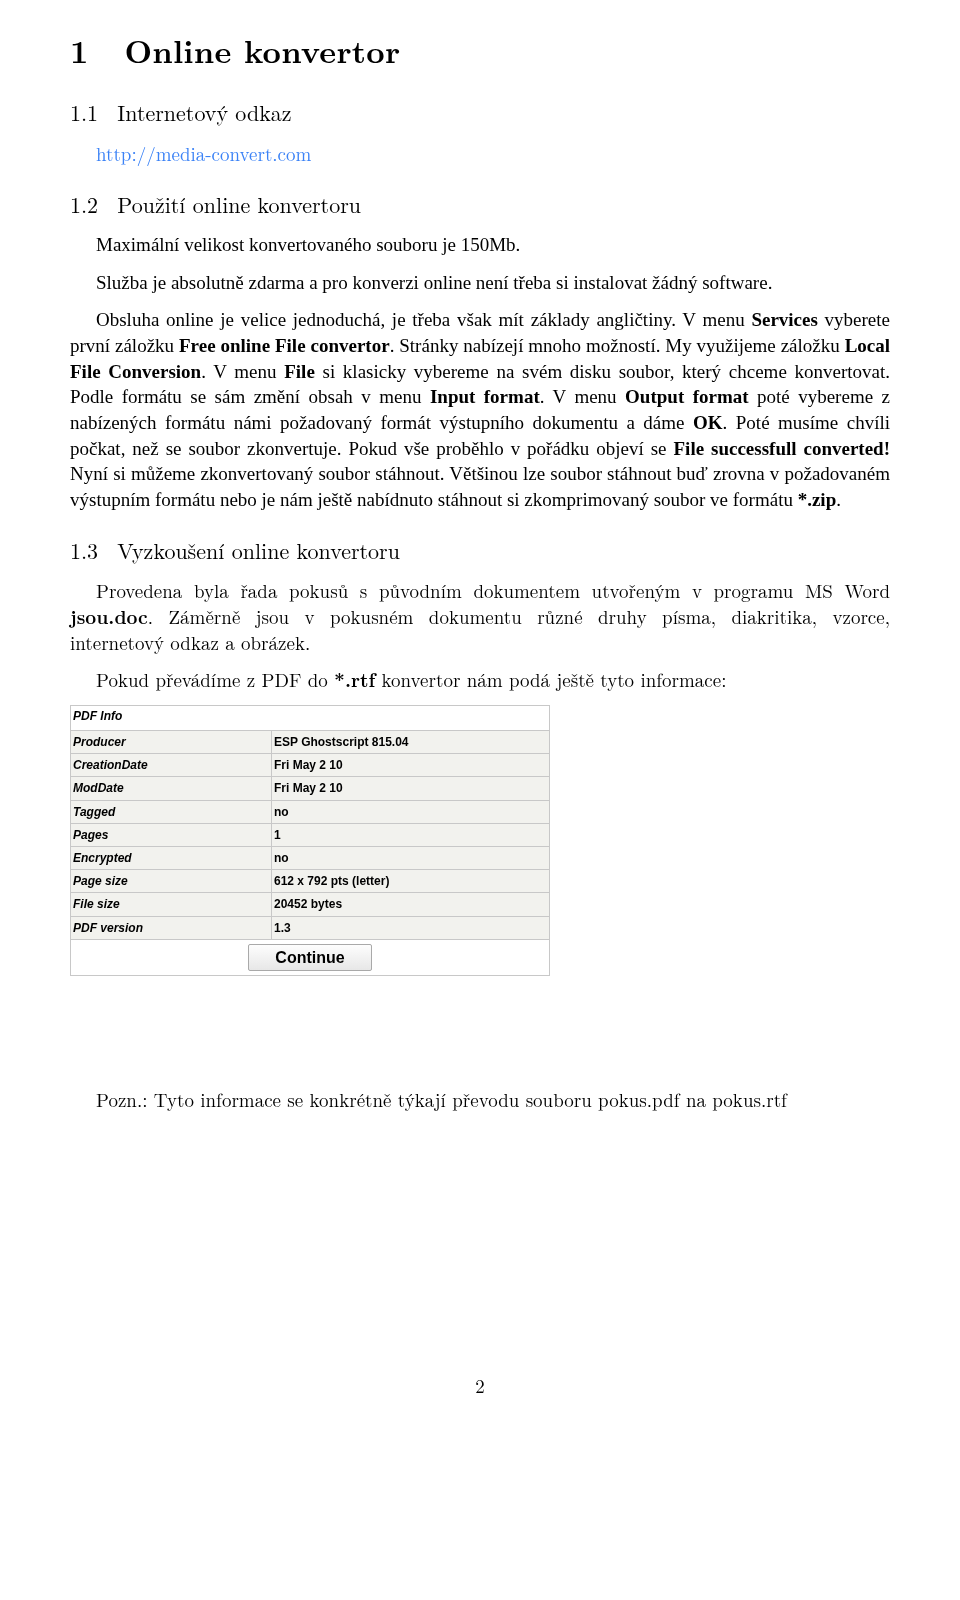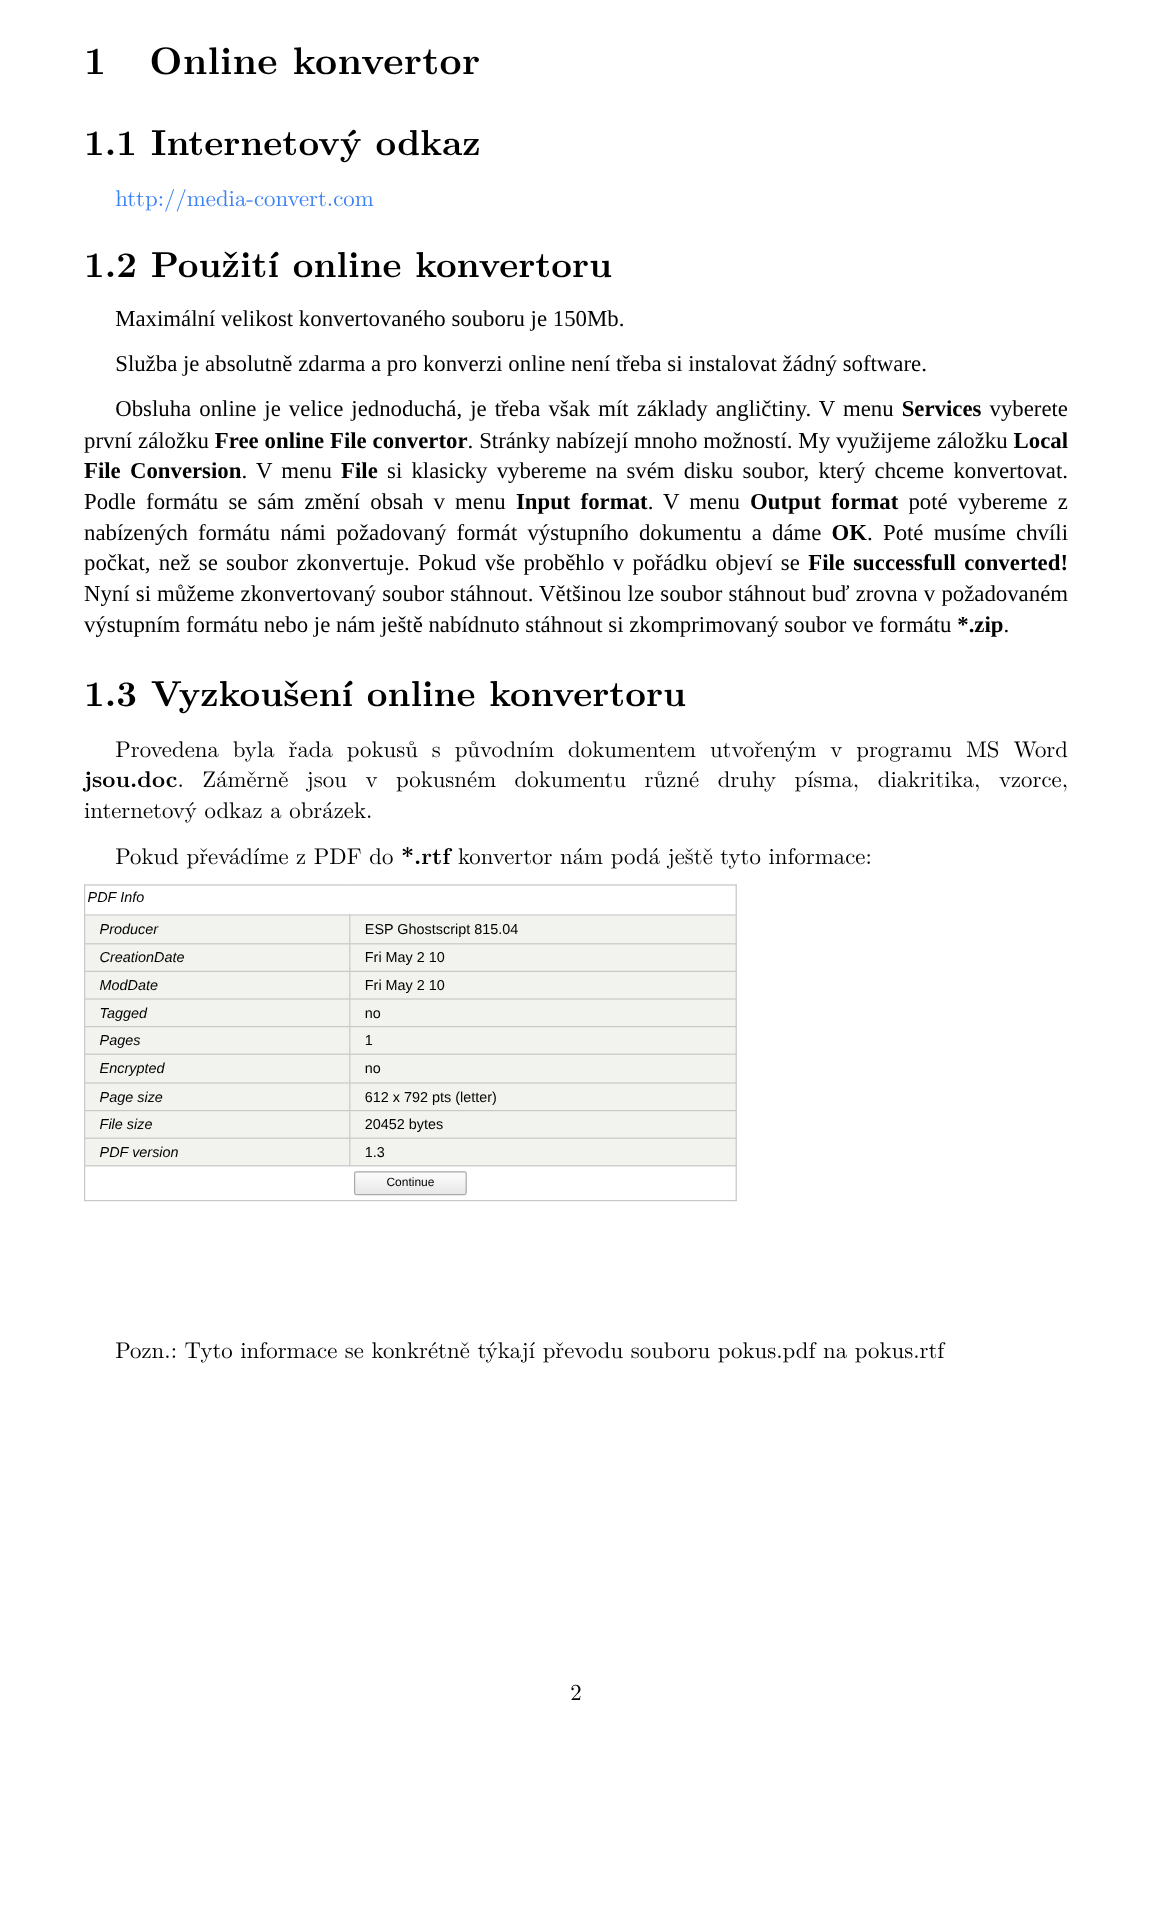--- a/index.html
+++ b/index.html
@@ -16,22 +16,22 @@
     padding: 28px 70px 40px 70px;
     box-sizing: border-box;
   }
   h1.sec {
     font-size: 32px;
     font-weight: bold;
     margin: 0 0 26px 0;
     letter-spacing: 0.2px;
   }
   h2.subsec {
-    font-size: 30px;
-    font-weight: bold;
+    font-size: 22px;
+    font-weight: normal;
     margin: 22px 0 14px 0;
   }
   .indent {
     text-indent: 26px;
   }
   p {
     margin: 0 0 12px 0;
     text-align: justify;
   }
   .bold { font-weight: bold; }
@@ -40,54 +40,55 @@
     min-width: 42px;
   }
   .num2 {
     display: inline-block;
     min-width: 40px;
   }
   .link { text-decoration: none; color: #3b82f6; }
   .body-block { margin-top: 2px; font-family: Liberation Serif, serif; }
   .pdfinfo {
     margin: 6px 0 0 0;
-    width: 544px;
+    width: 480px;
     border: 1px solid #c8c8c8;
     border-collapse: collapse;
     background: #f2f2ee;
     font-family: Arial, Helvetica, sans-serif;
     font-size: 12px;
+    font-weight: bold;
   }
   .pdfinfo-title-row td {
     border: none;
     padding: 2px 4px 6px 2px;
     font-style: italic;
     background: #fff;
   }
   .pdfinfo tr.row td {
     border: 1px solid #c8c8c8;
-    padding: 3px 12px;
+    padding: 3px 2px;
     font-style: italic;
   }
   .pdfinfo tr.row td.val {
     font-style: normal;
   }
   .pdfinfo tr.row td:first-child {
     width: 196px;
   }
   .btnrow td {
     border: none;
     text-align: center;
     padding: 4px 0 4px 0;
     background: #fff;
   }
   .continue-btn {
     display: inline-block;
     font-family: Arial, Helvetica, sans-serif;
-    font-size: 10px;
+    font-size: 16px;
     padding: 2px 26px;
     background: linear-gradient(#fdfdfd, #e7e7e7);
     border: 1px solid #a9a9a9;
     border-radius: 2px;
     color: #000;
   }
   .page-number {
     text-align: center;
     margin-top: 260px;
     font-size: 19px;

